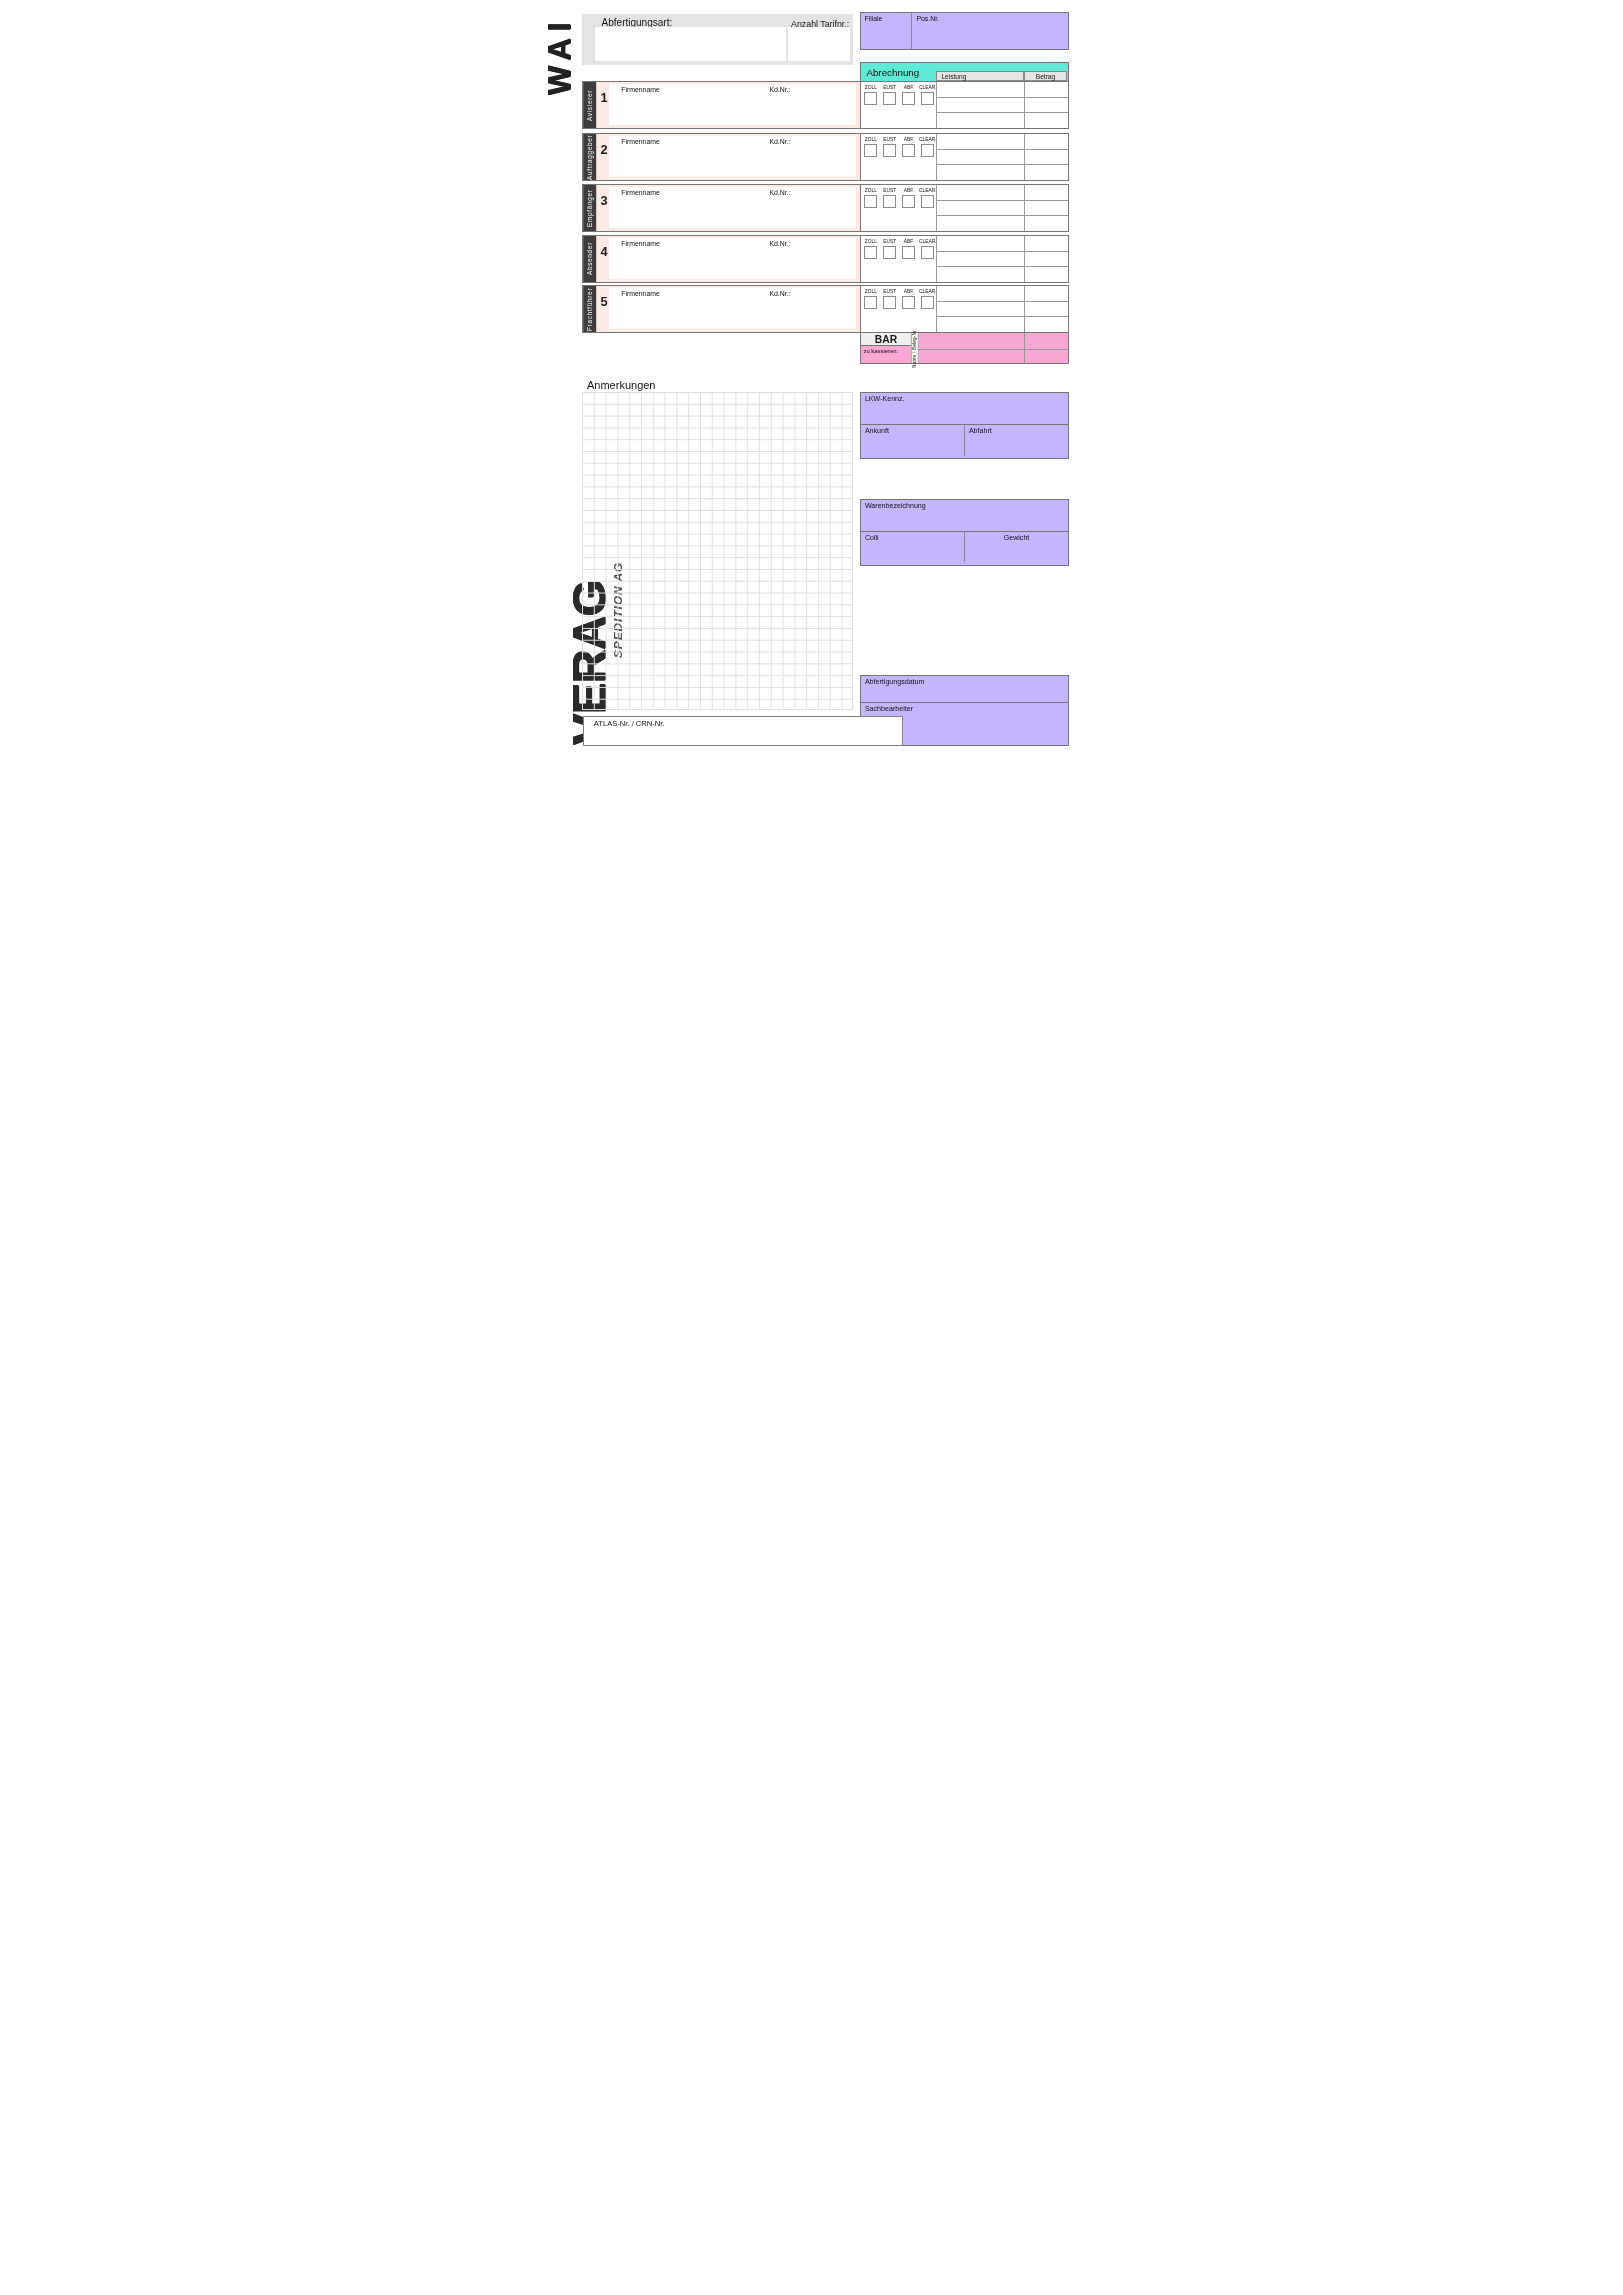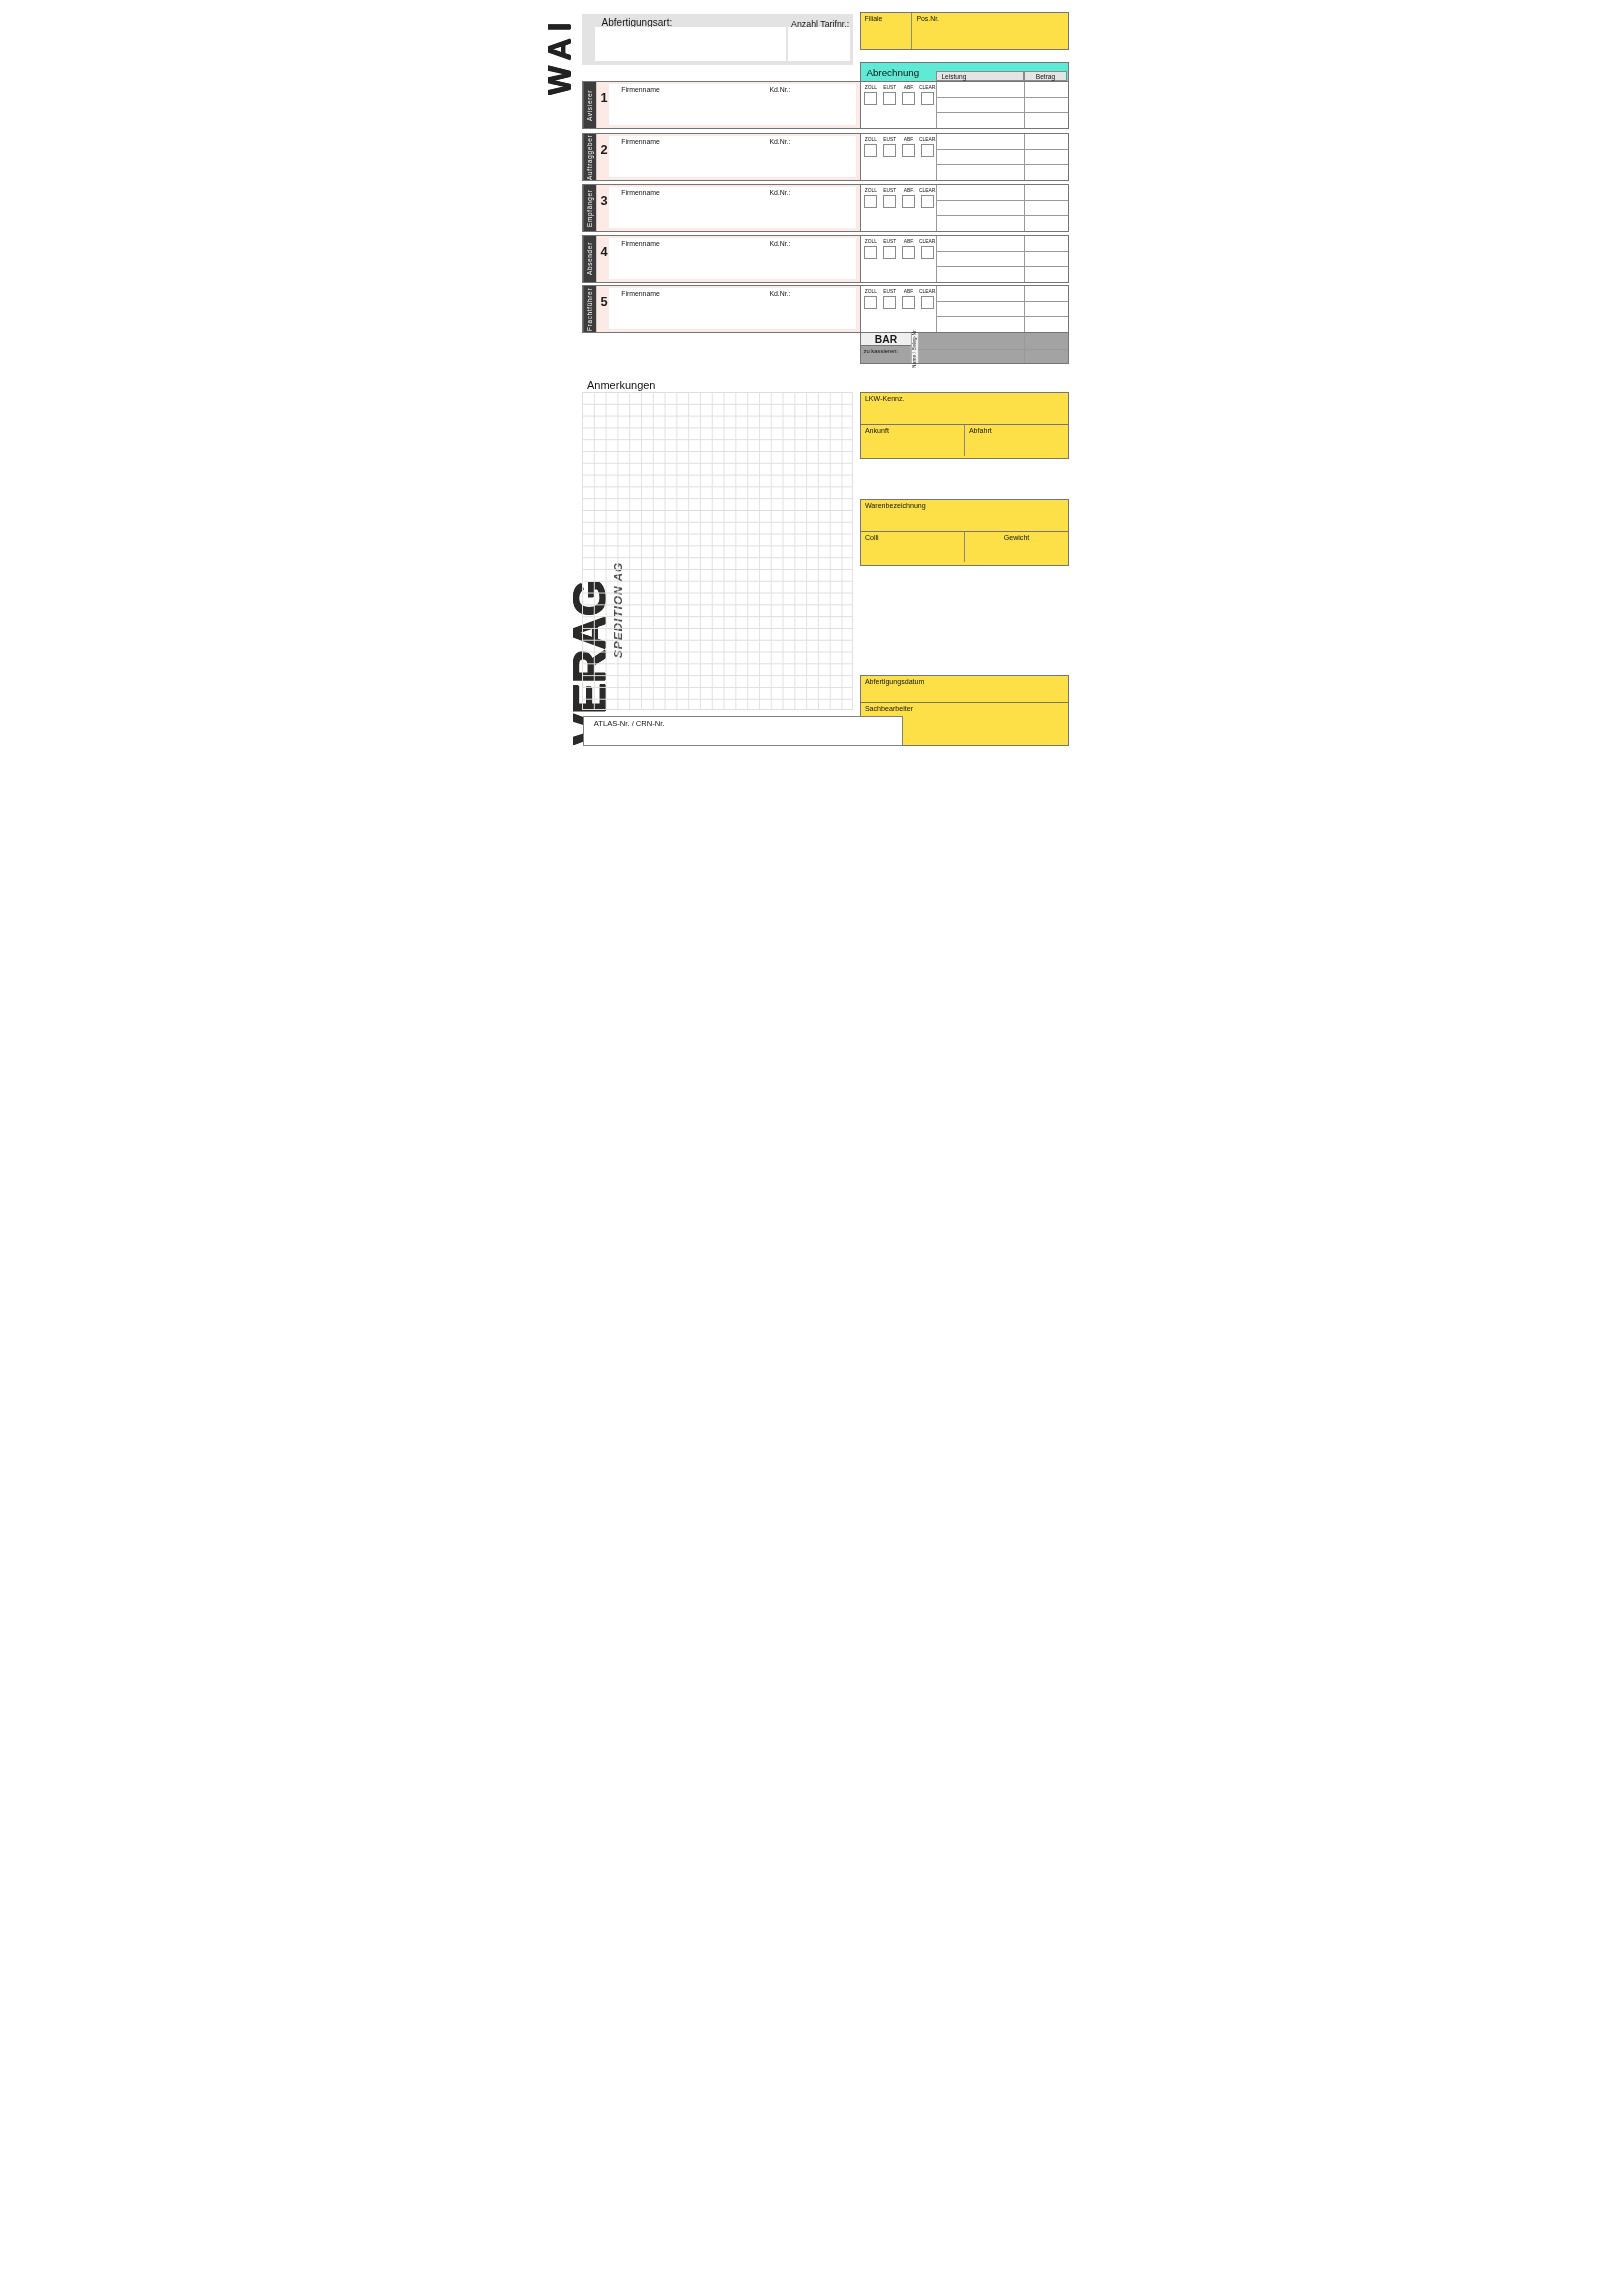--- a/index.html
+++ b/index.html
@@ -35,21 +35,21 @@
 
   
   #top-panel { left:41px; top:14.2px; width:271px; height:51px; background:#e3e3e3; }
   #top-panel .lbl-main { position:absolute; left:19.6px; top:2.9px; font-size:10px; color:#151515; }
   #top-panel .lbl-anzahl { position:absolute; right:3.9px; top:4.4px; font-size:8.8px; color:#151515; }
   .input-white { position:absolute; background:#ffffff; }
   #abfart-input { left:12.8px; top:13.2px; width:191px; height:34px; }
   #anzahl-input { left:206px; top:13.2px; width:62px; height:34px; }
 
   
-  .thickbox { border:1.5px solid #757575; background:#fde047; }
+  .thickbox { border:1.5px solid #757575; background:#c4b5fd; }
   #filiale-box { left:319px; top:12.3px; width:209px; height:38px; display:flex; }
   #filiale-box .fil { width:51px; border-right:0.5px solid #8a8a8a; padding:2px 3.4px; font-size:6.9px; }
   #filiale-box .pos { flex:1; padding:2px 4.4px; font-size:6.9px; }
 
   
   #abr-header { left:319px; top:62px; width:209px; height:21px; background:#f1f1f1; }
   #abr-header .title { position:absolute; left:5.4px; top:3.9px; font-size:9.8px; color:#131313; }
   #abr-header .subcells { position:absolute; left:75px; right:1px; top:8.3px; bottom:1px; display:flex; }
   #abr-header .subcells > div {
     background:#e4e4e4; border:0.5px solid #8a8a8a; font-size:6.6px; color:#131313;
@@ -77,21 +77,21 @@
   .cb-zone { position:absolute; left:0; top:0; width:75px; height:100%; }
   .cb-col { position:absolute; top:2.5px; width:17.7px; text-align:center; }
   .cb-col .cb-lbl { font-size:4.9px; color:#111; display:block; }
   .cb-box { width:12.8px; height:13.2px; border:1.5px solid #8a8a8a; background:#fff; margin:2.5px auto 0; }
   .l-col { position:absolute; left:75px; top:0; width:88px; height:100%; border-left:0.5px solid #999; display:flex; flex-direction:column; }
   .b-col { position:absolute; left:163px; top:0; right:0; height:100%; border-left:0.5px solid #999; display:flex; flex-direction:column; }
   .r-row { flex:1; }
   .r-row + .r-row { border-top:0.5px solid #999; }
 
   
-  #bar-section { left:319px; top:332px; width:209px; height:32px; border:1.5px solid #757575; background:#a3a3a3; }
+  #bar-section { left:319px; top:332px; width:209px; height:32px; border:1.5px solid #757575; background:#f9a8d4; }
   #bar-left { position:absolute; left:0; top:0; width:50px; height:100%; }
   #bar-title { height:13.2px; background:#efefef; border-bottom:1.5px solid #757575;
                display:flex; align-items:center; justify-content:center;
                font-size:10.3px; font-weight:700; color:#1a1a1a; }
   #bar-kass { padding:1.5px 2.5px; font-size:5.9px; }
   #bar-name-strip {
     position:absolute; left:50px; top:0; width:7.9px; height:100%;
     background:#f3f3f3; border-left:0.5px solid #aaa; border-right:0.5px solid #aaa;
     font-size:4.7px; color:#222; letter-spacing:0.2px;
   }

